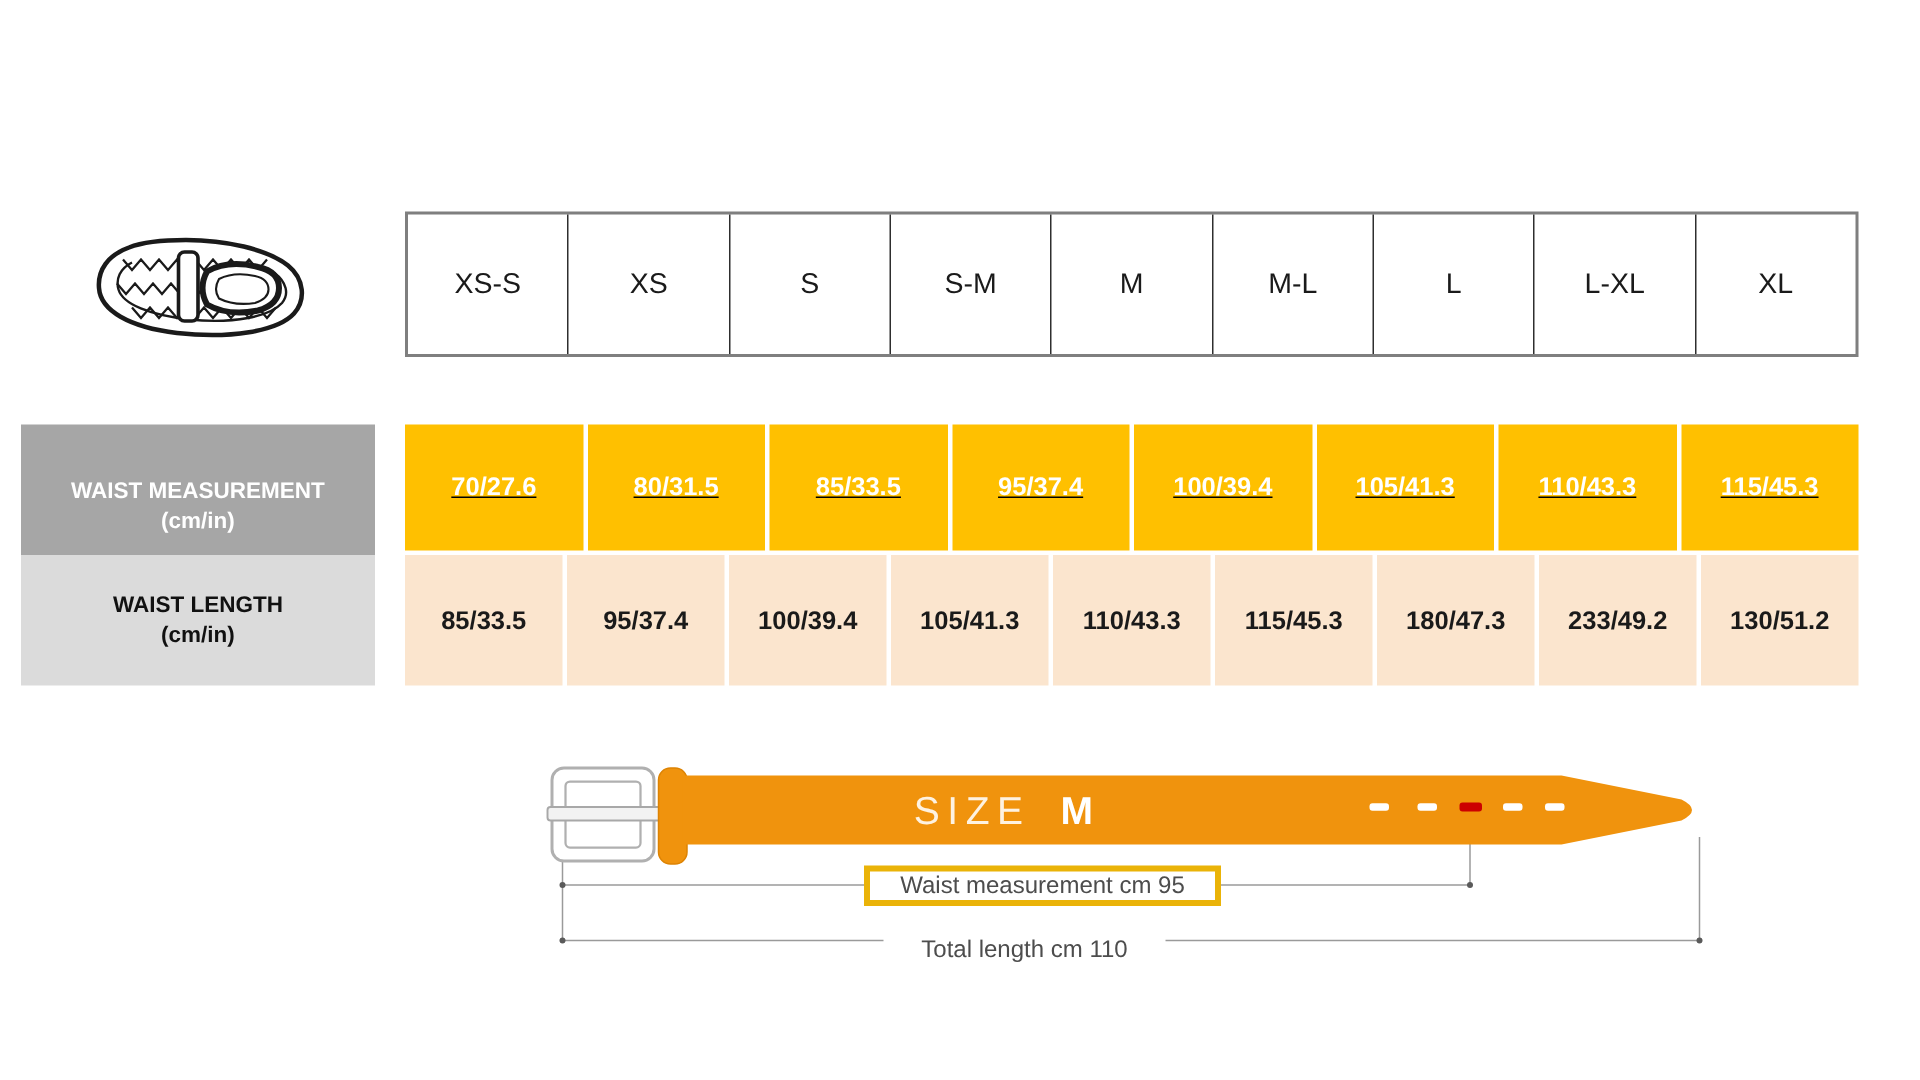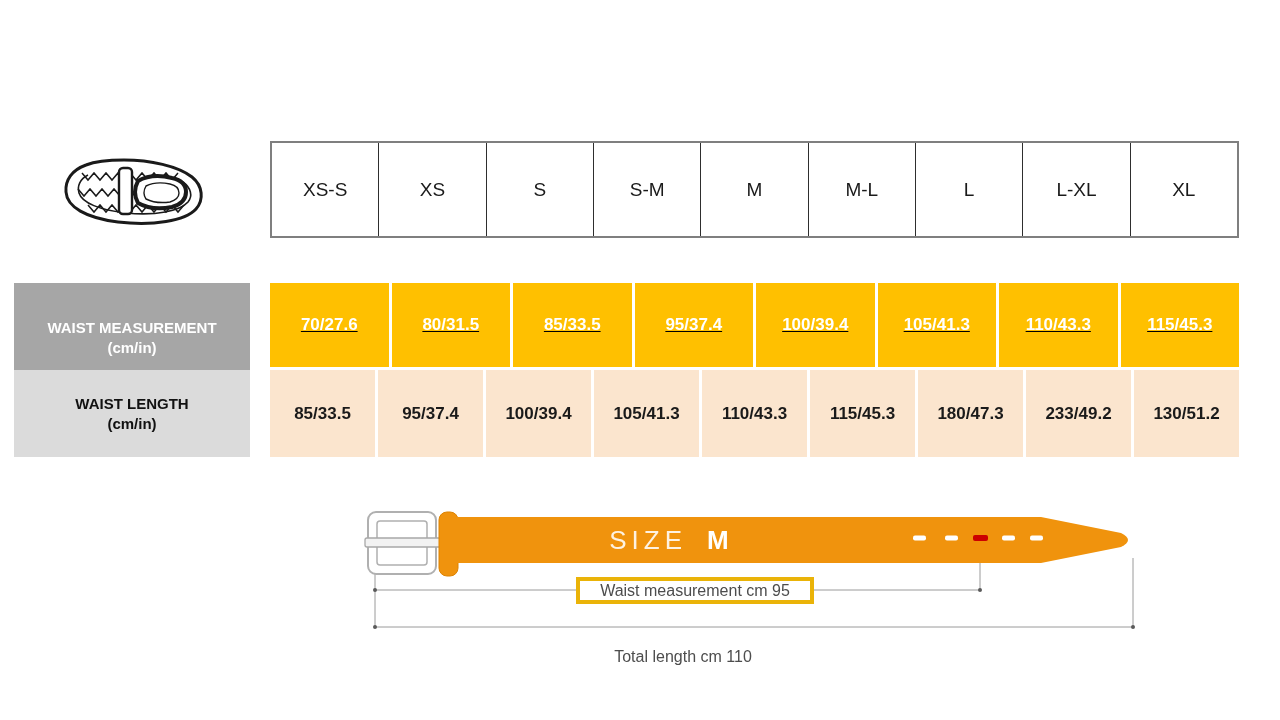--- a/index.html
+++ b/index.html
@@ -99,21 +99,21 @@
     align-items: center;
     justify-content: center;
     white-space: nowrap;
   }
   .waist-caption {
     left: 564px; top: 577px; width: 238px; height: 27px;
     border: 4px solid #eab308;
     margin-left: 12px;
   }
   .length-caption {
-    left: 589px; top: 643px; width: 188px; height: 27px;
+    left: 589px; top: 620px; width: 188px; height: 27px;
   }
 </style>
 </head>
 <body>
 
 <div class="page">
 
   <svg class="belt-art" viewBox="0 0 150 95" aria-hidden="true">
 
     <path d="M28,20 C14,25 7,35 8,47 C9,62 28,73 60,77 C95,81 127,76 138,64 C146,55 145,41 134,32 C120,21 92,15 66,15 C51,15 38,16 28,20 Z" fill="#ffffff" stroke="#1a1a1a" stroke-width="3"></path>

